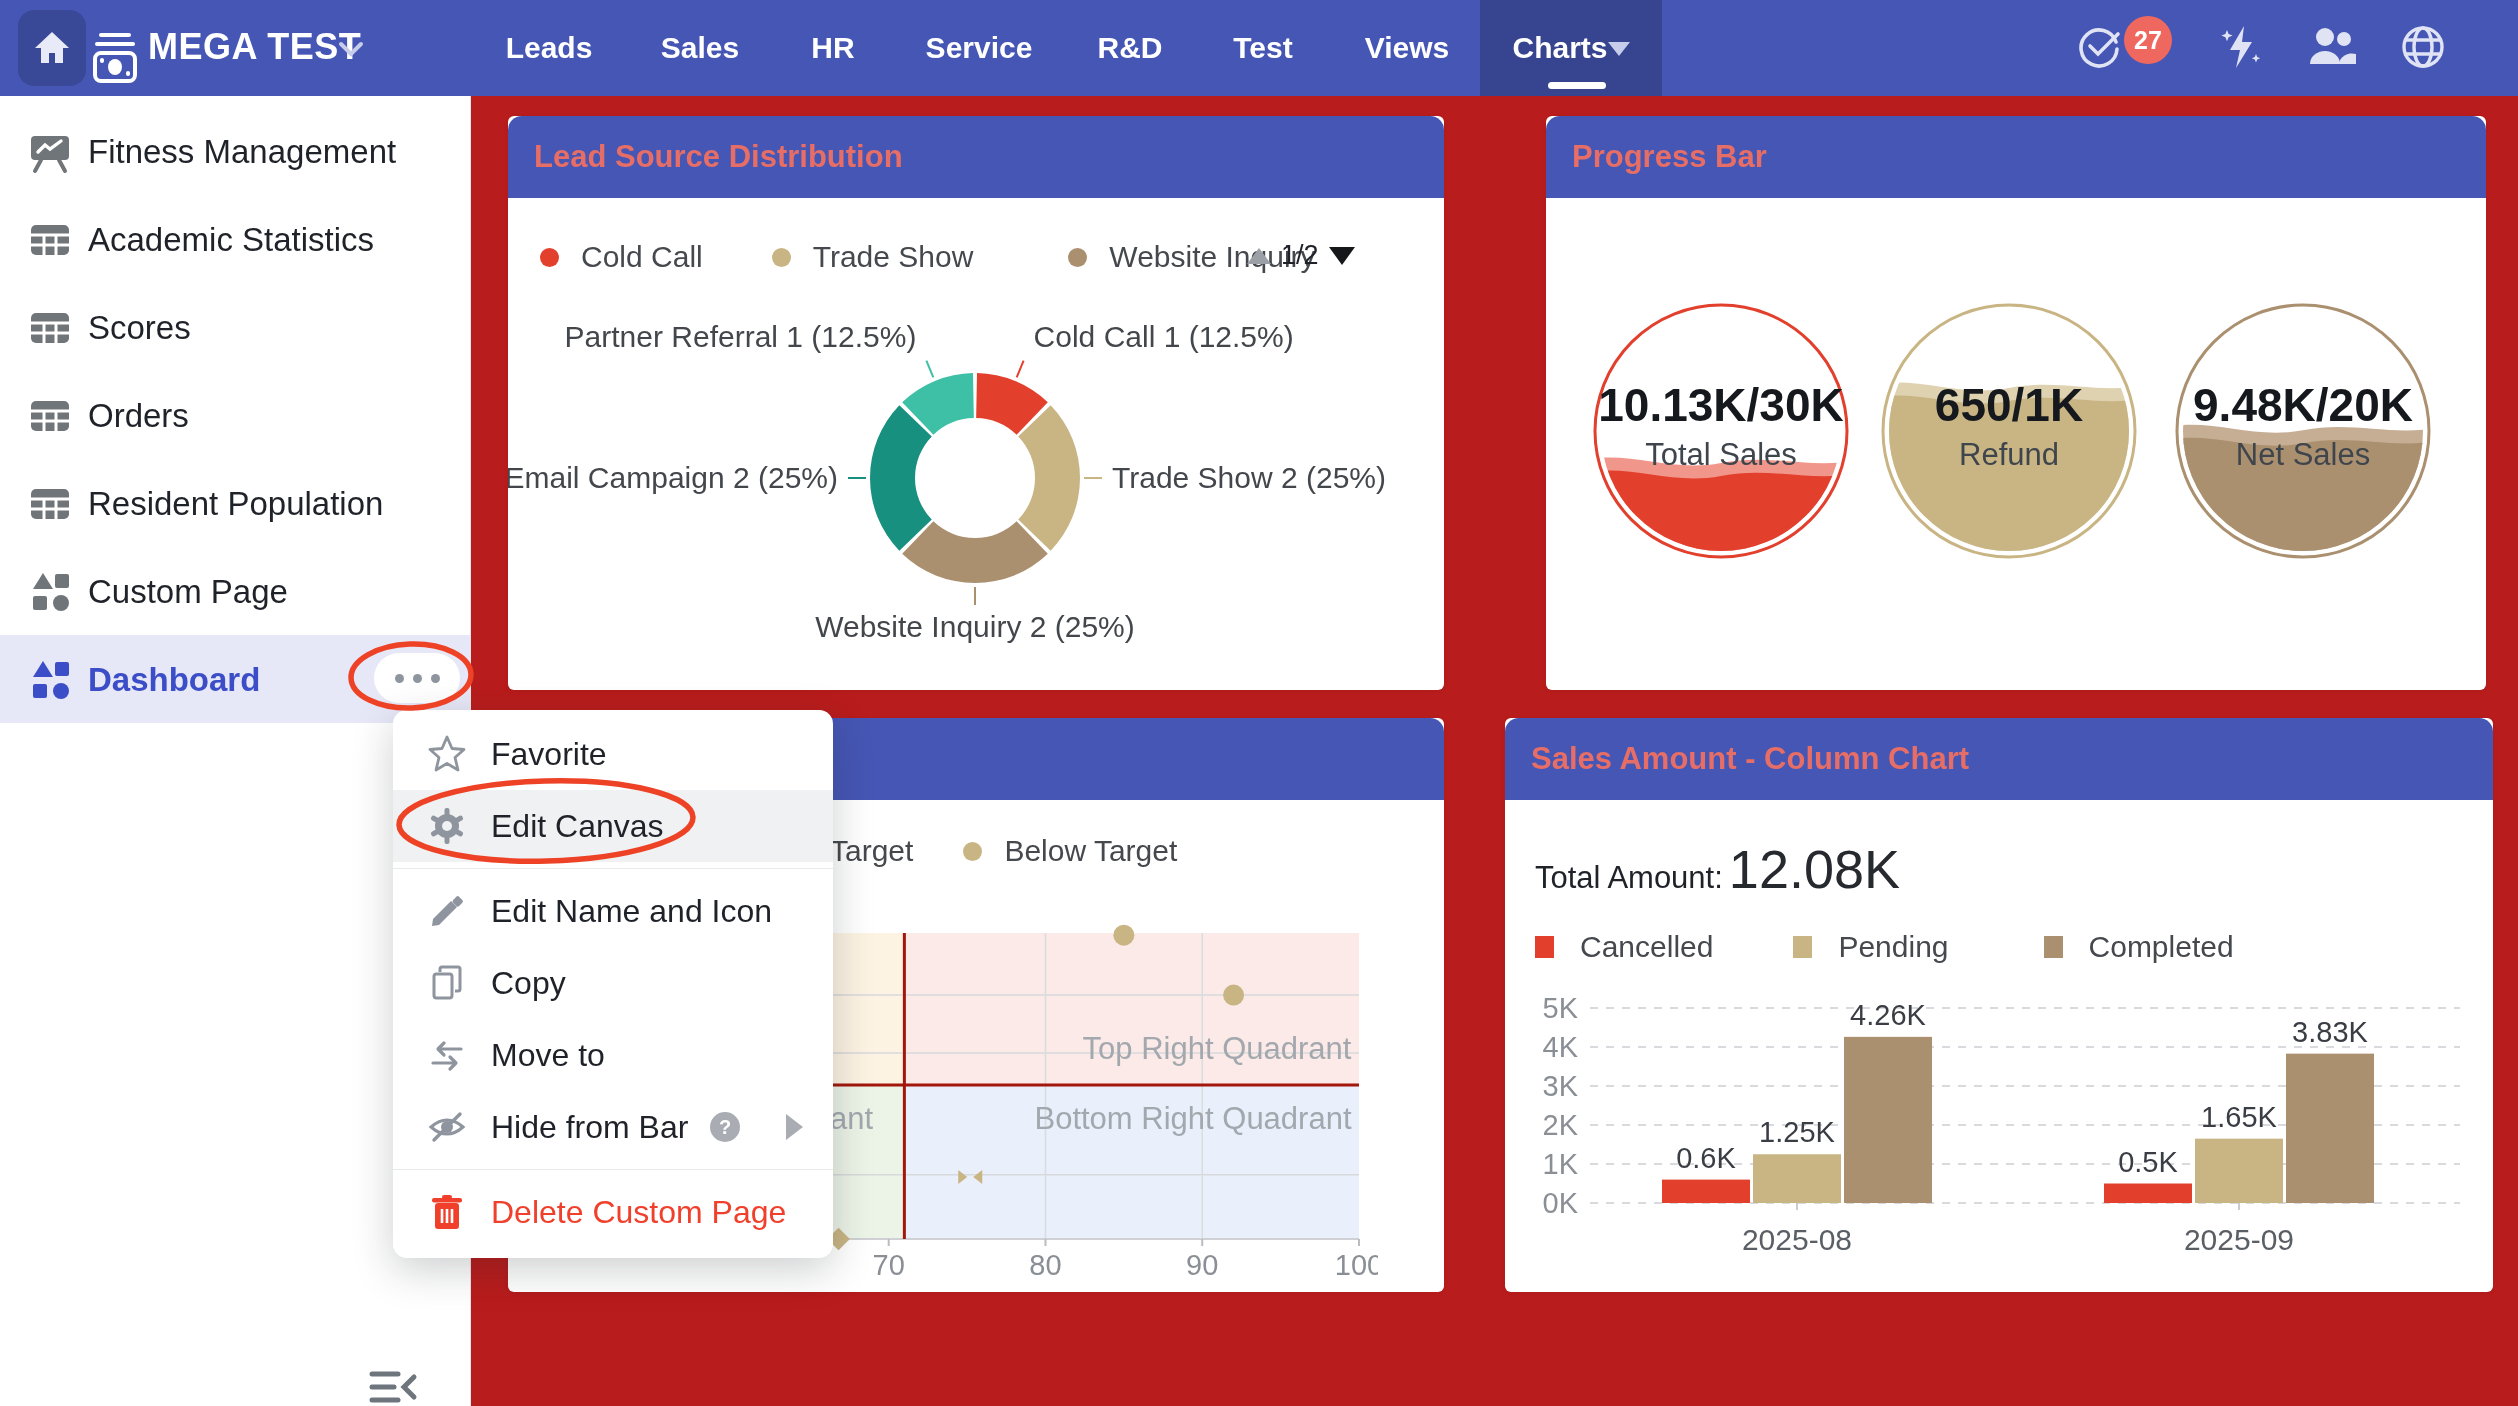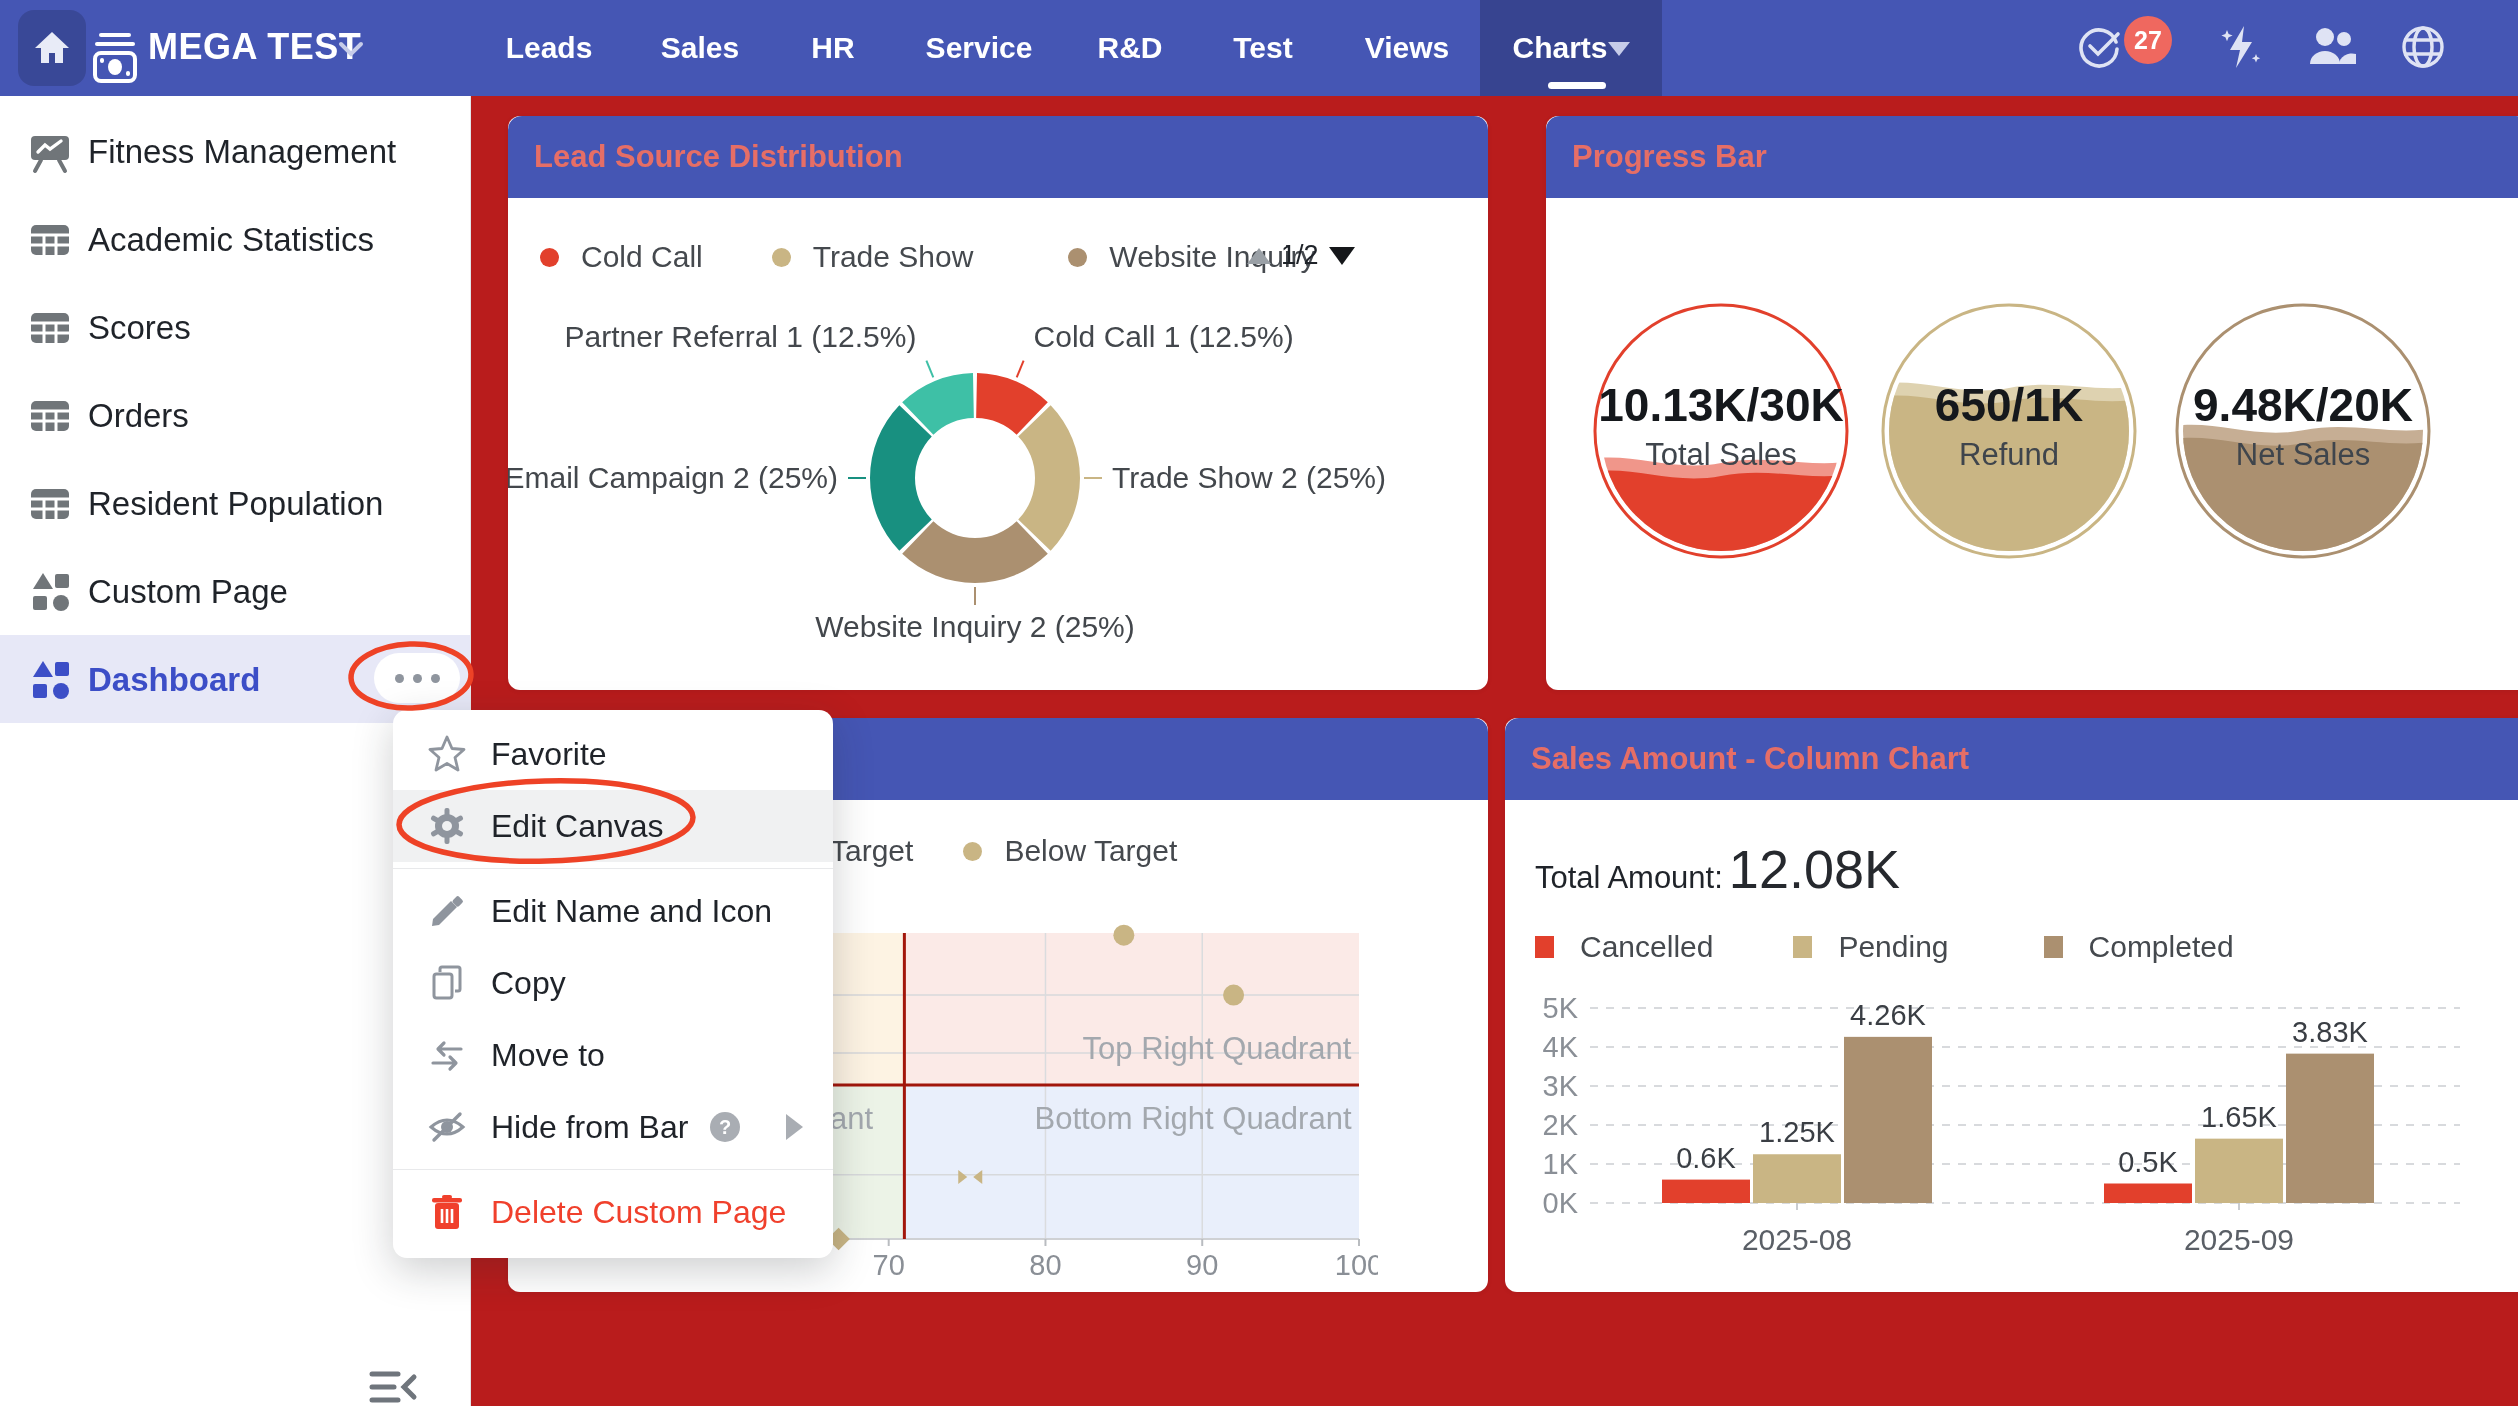--- a/index.html
+++ b/index.html
@@ -24,21 +24,21 @@
   .side-item .ic{position:absolute;left:28px;width:44px;height:44px;}
   .side-item .lb{position:absolute;left:88px;font-size:33px;color:#1f2329;white-space:nowrap;}
   .side-sel-bg{position:absolute;left:0px;top:539px;width:470px;height:88px;background:#e7e8f7;}
   .side-item.sel .lb{color:#3c4ec7;font-weight:bold;}
   .more-pill{position:absolute;left:374px;top:557px;width:86px;height:50px;border-radius:25px;background:#ffffff;display:flex;align-items:center;justify-content:center;gap:9px;cursor:pointer;z-index:12;}
   .more-pill i{width:9px;height:9px;border-radius:50%;background:#8f959e;display:block;}
   .create-row .lb{color:#9ba0a8;}
   .collapse-btn{position:absolute;left:368px;top:1268px;width:50px;height:46px;cursor:pointer;}
 
   
-  .card{position:absolute;background:#fff;border-radius:12px;box-shadow:0 1px 5px rgba(31,35,41,.07);padding-left:44px;}
+  .card{position:absolute;background:#fff;border-radius:6px;box-shadow:0 1px 5px rgba(31,35,41,.07);}
   .card-hd{position:absolute;left:0;top:0;right:0;height:82px;background:#4556b4;border-radius:14px 14px 0 0;}
   .card-hd .t{position:absolute;left:26px;top:0;line-height:82px;font-size:31px;font-weight:bold;color:#e66e66;white-space:nowrap;}
   .leg-row{position:absolute;display:flex;align-items:center;font-size:30px;color:#45494e;}
   .leg-dot{width:19px;height:19px;border-radius:50%;margin-right:22px;}
   .leg-sq{width:19px;height:22px;margin-right:26px;}
   .pager{position:absolute;display:flex;align-items:center;gap:10px;font-size:27px;color:#1f2329;}
   .tri-up{width:0;height:0;border-left:12px solid transparent;border-right:12px solid transparent;border-bottom:16px solid #9aa0a6;}
   .tri-dn{width:0;height:0;border-left:13px solid transparent;border-right:13px solid transparent;border-top:18px solid #15171a;}
   .donut-label{font-size:30px;fill:#43474c;}
   .q-label{font-size:31px;fill:#a3a8ae;}

